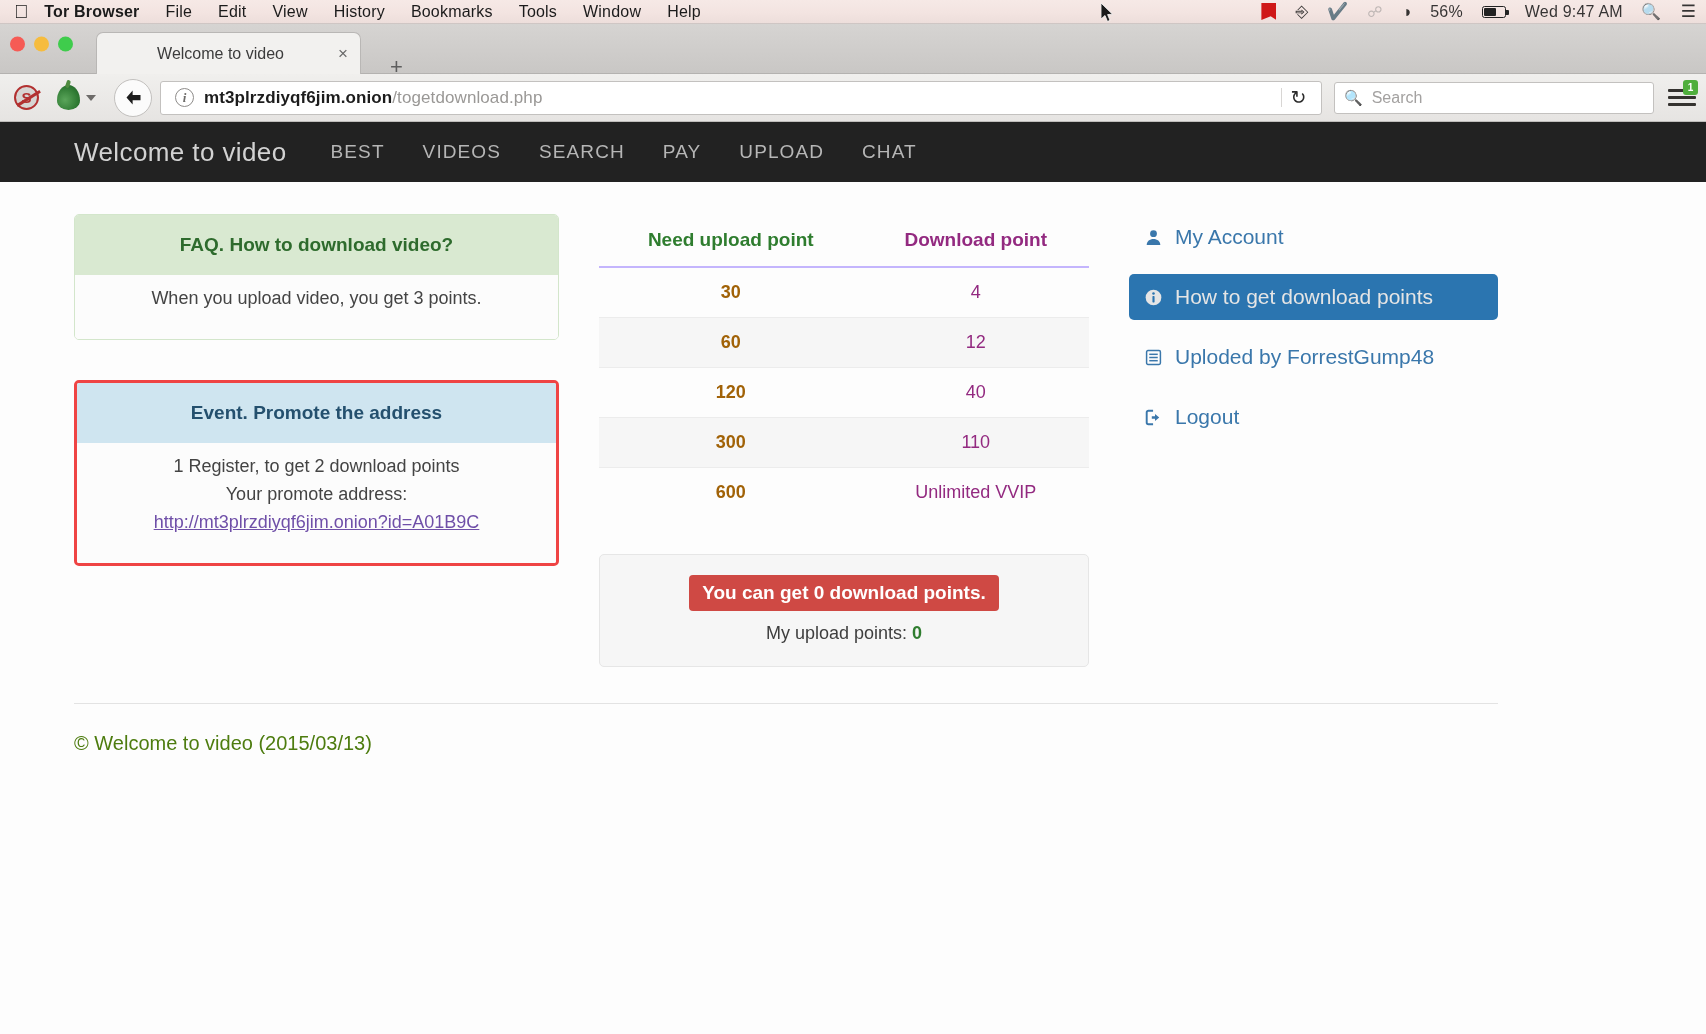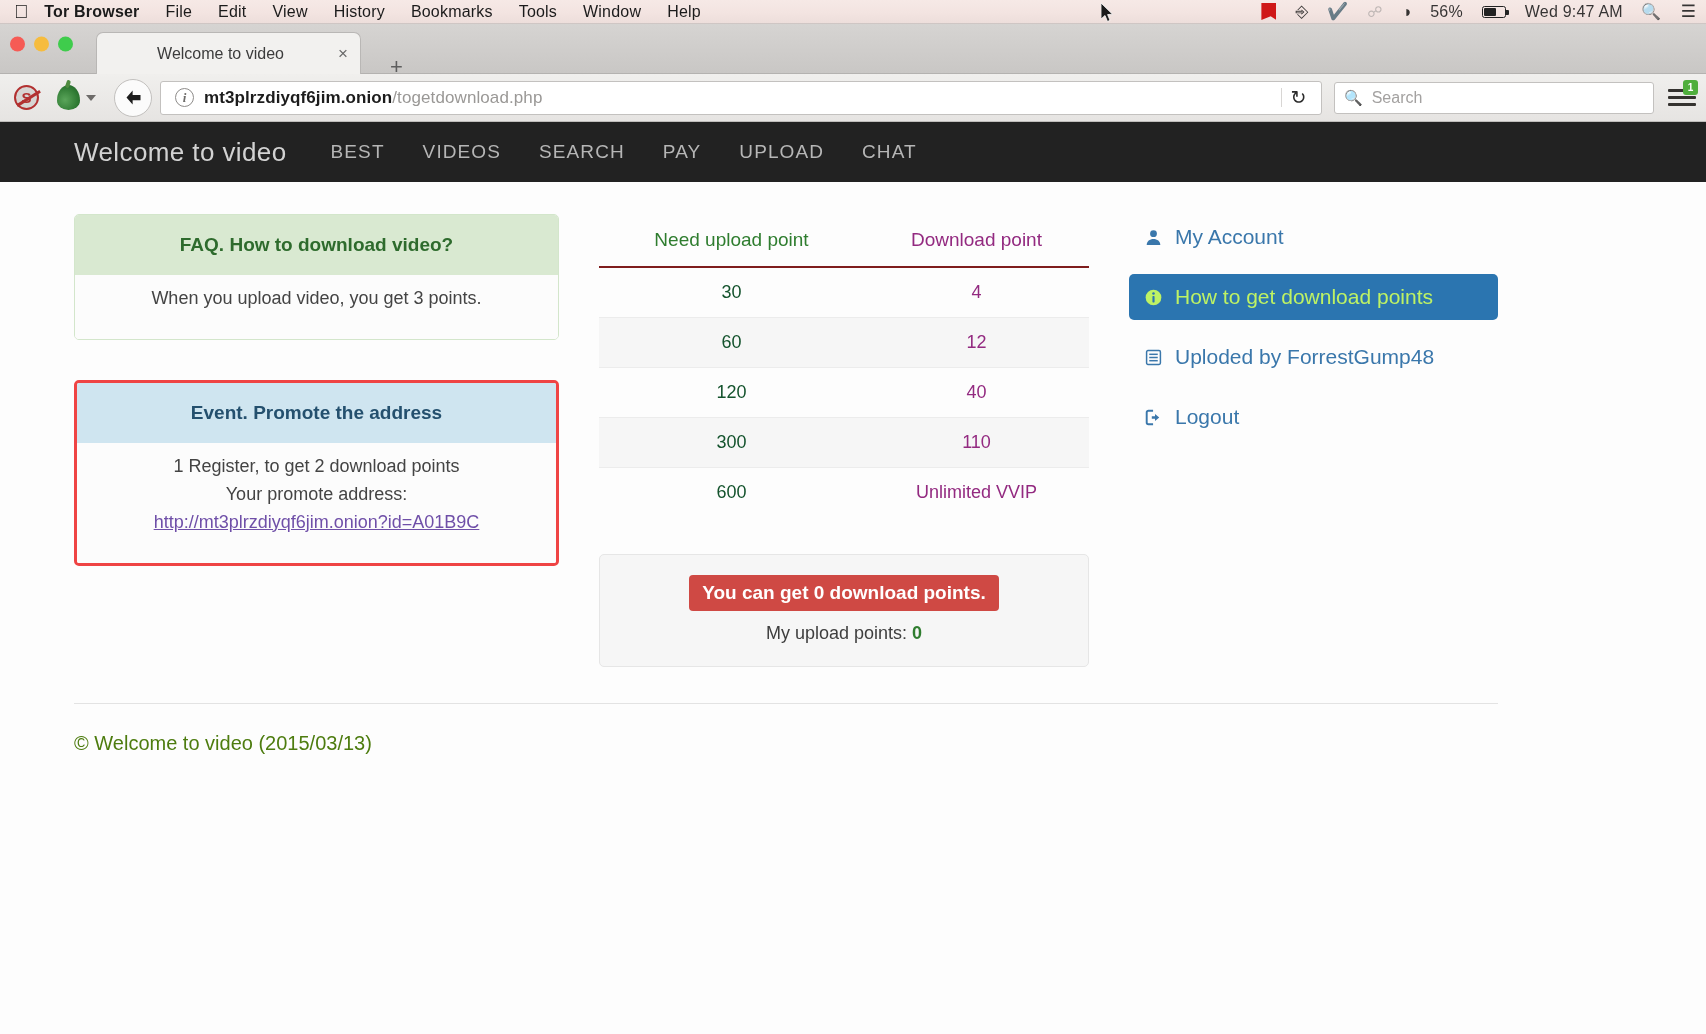--- a/index.html
+++ b/index.html
@@ -171,27 +171,27 @@
   .panel .body { text-align: center; padding: 10px 14px 26px; background: #fcfcfc; font-size: 18px; color: #444; line-height: 1.55; }
   .panel.success { border: 1px solid #d3e6cb; }
   .panel.success .head { background: #d9e9d1; color: #2e6b2d; }
   .panel.info { border: 3px solid #ef4444; }
   .panel.info .head { background: #cfe5f0; color: #24506e; }
   .panel .body a { color: #6f4fa8; text-decoration: underline; font-size: 18px; }
 
   
   table.points { width: 100%; border-collapse: collapse; }
   table.points th {
-    font-size: 19px; padding: 15px 0; text-align: center; font-weight: normal;
-    border-bottom: 2px solid #7f1d1d;
+    font-size: 19px; padding: 15px 0; text-align: center; font-weight: bold;
+    border-bottom: 2px solid #c4b5fd;
   }
   table.points th.c1 { color: #2f7d2f; }
   table.points th.c2 { color: #932a80; }
   table.points td { font-size: 18px; padding: 14px 0; text-align: center; border-top: 1px solid #ececec; }
-  table.points td.c1 { color: #14532d; }
+  table.points td.c1 { color: #a16207; font-weight: bold; }
   table.points td.c2 { color: #932a80; }
   table.points tbody tr:nth-child(even) { background: #f6f6f6; }
 
   .well {
     margin-top: 37px; background: #f6f6f6; border: 1px solid #e6e6e6; border-radius: 5px;
     text-align: center; padding: 20px 14px 22px;
   }
   .badge-red {
     display: inline-block; background: #cf4944; color: #fff; font-size: 19px; font-weight: bold;
     padding: 7px 13px; border-radius: 4px;
@@ -199,21 +199,21 @@
   .myup { margin-top: 12px; font-size: 18px; color: #3e3e3e; }
   .myup b { color: #2f7d2f; }
 
   
   .rlist { list-style: none; }
   .rlist li { margin-bottom: 14px; }
   .ritem {
     display: flex; align-items: center; gap: 11px;
     padding: 11px 14px; border-radius: 5px; font-size: 21px; color: #3a77ab;
   }
-  .ritem.active { background: #2b75b0; color: #bef264; }
+  .ritem.active { background: #2b75b0; color: #e5e5e5; }
   .ritem .gi { display: inline-flex; width: 21px; justify-content: center; font-size: 19px; }
 
   hr.sep { border: none; border-top: 1px solid #e3e3e3; margin: 36px 74px 0 74px; }
   #footer { padding: 28px 74px 0 74px; font-size: 20px; color: #4d7c0f; }
 </style>
 </head>
 <body>
 
 <div id="menubar">
   <span class="apple"></span>

